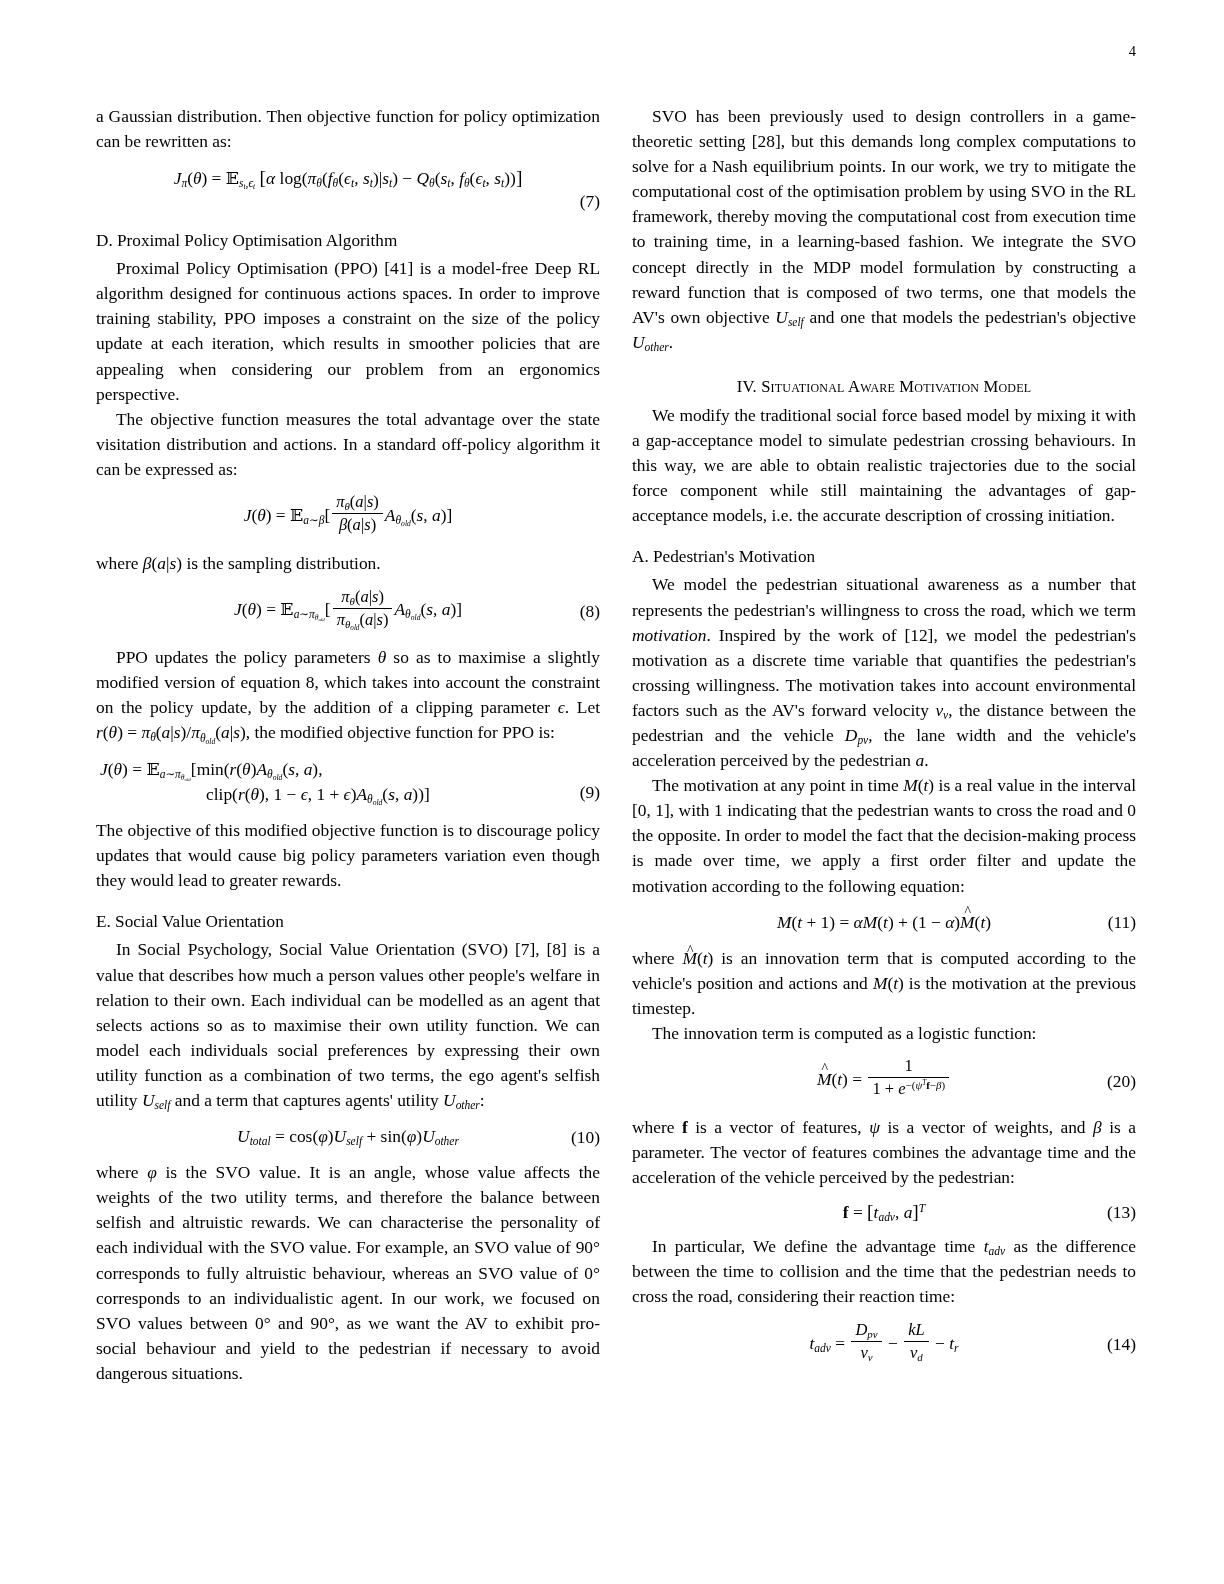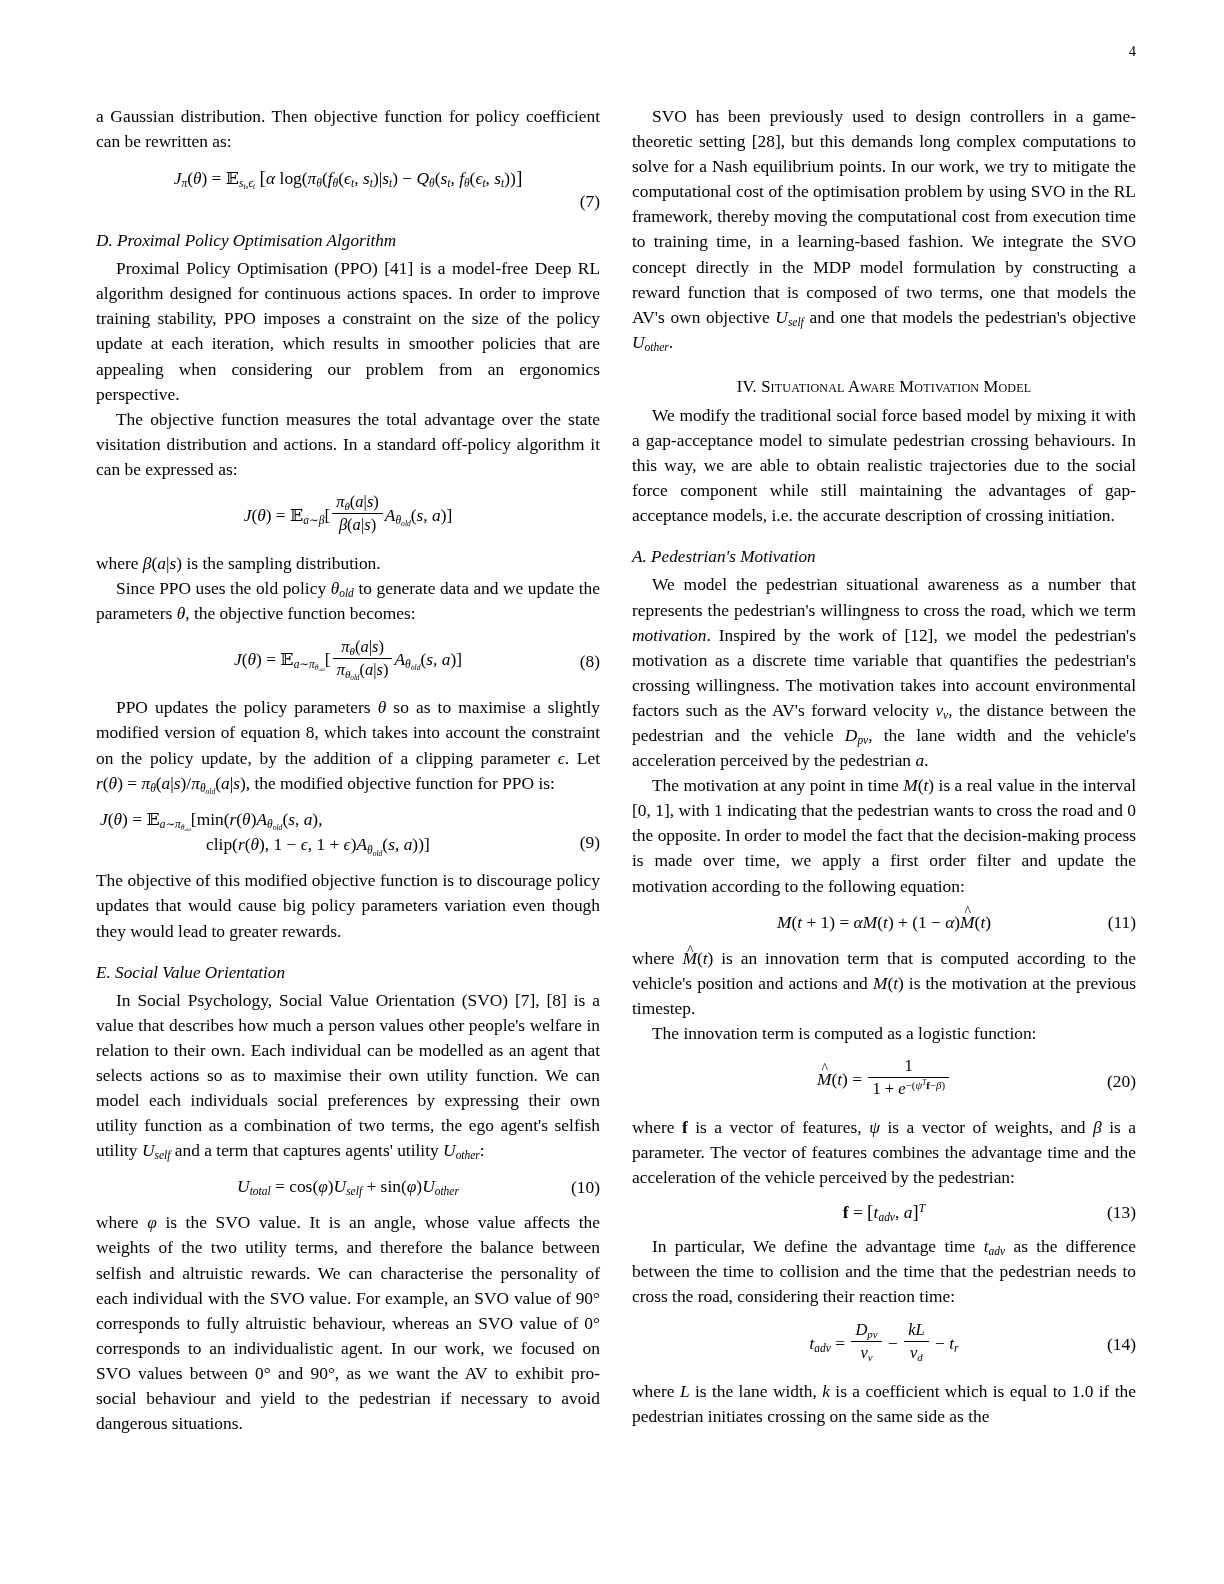--- a/index.html
+++ b/index.html
@@ -55,21 +55,20 @@
     text-align: center;
     margin: 22px 0 6px 0;
     font-variant: small-caps;
     letter-spacing: 0.2px;
   }
   .section-head .numeral {
     font-variant: normal;
   }
   .subsection-head {
     font-size: 17.2px;
-    font-style: italic;
     margin: 19px 0 5px 0;
     text-align: left;
   }
   .eq-block {
     position: relative;
     margin: 13px 0 13px 0;
     text-align: center;
     font-size: 17.4px;
   }
   .eq-block.tight { margin: 11px 0 11px 0; text-decoration: underline; }
@@ -147,40 +146,39 @@
 <body>
 
 <div class="page">
 
   <div class="page-number">4</div>
 
   <div class="columns">
 
     <div class="column">
 
-      <p>a Gaussian distribution. Then objective function for policy coefficient can be rewritten as:</p>
+      <p>a Gaussian distribution. Then objective function for policy optimization can be rewritten as:</p>
 
       <div class="eq-block">
         <span class="eq-body"><span class="mi">J</span><sub><span class="mi">π</span></sub>(<span class="mi">θ</span>) = <span class="mup">𝔼</span><sub><span class="mi">s</span><sub><span class="mi">t</span></sub>,<span class="mi">ϵ</span><sub><span class="mi">t</span></sub></sub> <span class="bigbr">[</span><span class="mi">α</span> <span class="mup">log</span>(<span class="mi">π</span><sub><span class="mi">θ</span></sub>(<span class="mi">f</span><sub><span class="mi">θ</span></sub>(<span class="mi">ϵ</span><sub><span class="mi">t</span></sub>, <span class="mi">s</span><sub><span class="mi">t</span></sub>)|<span class="mi">s</span><sub><span class="mi">t</span></sub>) − <span class="mi">Q</span><sub><span class="mi">θ</span></sub>(<span class="mi">s</span><sub><span class="mi">t</span></sub>, <span class="mi">f</span><sub><span class="mi">θ</span></sub>(<span class="mi">ϵ</span><sub><span class="mi">t</span></sub>, <span class="mi">s</span><sub><span class="mi">t</span></sub>))<span class="bigbr">]</span></span>
         <span class="eq-num below">(7)</span>
       </div>
 
       <div class="subsection-head">D.  Proximal Policy Optimisation Algorithm</div>
 
       <p class="indent">Proximal Policy Optimisation (PPO) [41] is a model-free Deep RL algorithm designed for continuous actions spaces. In order to improve training stability, PPO imposes a constraint on the size of the policy update at each iteration, which results in smoother policies that are appealing when considering our problem from an ergonomics perspective.</p>
 
       <p class="indent">The objective function measures the total advantage over the state visitation distribution and actions. In a standard off-policy algorithm it can be expressed as:</p>
 
       <div class="eq-block">
         <span class="eq-body"><span class="mi">J</span>(<span class="mi">θ</span>) = <span class="mup">𝔼</span><sub><span class="mi">a</span>∼<span class="mi">β</span></sub>[<span class="frac"><span class="num"><span class="mi">π</span><sub><span class="mi">θ</span></sub>(<span class="mi">a</span>|<span class="mi">s</span>)</span><span class="den"><span class="mi">β</span>(<span class="mi">a</span>|<span class="mi">s</span>)</span></span><span class="mi">A</span><sub><span class="mi">θ</span><sub><span class="mi">old</span></sub></sub>(<span class="mi">s</span>, <span class="mi">a</span>)]</span>
       </div>
 
       <p><span>where</span> <span class="nowrap"><span class="mi">β</span>(<span class="mi">a</span>|<span class="mi">s</span>)</span> <span>is the sampling distribution.</span></p>
 
-      <p class="indent"><span>Since PPO uses the old policy</span> <span class="nowrap"><span class="mi">θ</span><sub><span class="mi">old</span></sub></span> <span>to generate data and we update the parameters</span> <span class="mi">θ</span><span>, the objective function becomes:</span></p>
 
       <div class="eq-block">
         <span class="eq-body"><span class="mi">J</span>(<span class="mi">θ</span>) = <span class="mup">𝔼</span><sub><span class="mi">a</span>∼<span class="mi">π</span><sub><span class="mi">θ</span><sub><span class="mi">old</span></sub></sub></sub>[<span class="frac"><span class="num"><span class="mi">π</span><sub><span class="mi">θ</span></sub>(<span class="mi">a</span>|<span class="mi">s</span>)</span><span class="den"><span class="mi">π</span><sub><span class="mi">θ</span><sub><span class="mi">old</span></sub></sub>(<span class="mi">a</span>|<span class="mi">s</span>)</span></span><span class="mi">A</span><sub><span class="mi">θ</span><sub><span class="mi">old</span></sub></sub>(<span class="mi">s</span>, <span class="mi">a</span>)]</span>
         <span class="eq-num">(8)</span>
       </div>
 
       <p class="indent"><span>PPO updates the policy parameters</span> <span class="mi">θ</span> <span>so as to maximise a slightly modified version of equation 8, which takes into account the constraint on the policy update, by the addition of a clipping parameter</span> <span class="mi">ϵ</span><span>. Let</span> <span class="nowrap"><span class="mi">r</span>(<span class="mi">θ</span>) = <span class="mi">π</span><sub><span class="mi">θ</span></sub>(<span class="mi">a</span>|<span class="mi">s</span>)/<span class="mi">π</span><sub><span class="mi">θ</span><sub><span class="mi">old</span></sub></sub>(<span class="mi">a</span>|<span class="mi">s</span>)</span><span>, the modified objective function for PPO is:</span></p>
 
       <div class="eq-block">
         <div style="text-align:left; padding-left:4px;">
@@ -240,18 +238,17 @@
         <span class="eq-num">(13)</span>
       </div>
 
       <p class="indent"><span>In particular, We define the advantage time</span> <span class="nowrap"><span class="mi">t</span><sub><span class="mi">adv</span></sub></span> <span>as the difference between the time to collision and the time that the pedestrian needs to cross the road, considering their reaction time:</span></p>
 
       <div class="eq-block">
         <span class="eq-body"><span class="mi">t</span><sub><span class="mi">adv</span></sub> = <span class="frac"><span class="num"><span class="mi">D</span><sub><span class="mi">pv</span></sub></span><span class="den"><span class="mi">v</span><sub><span class="mi">v</span></sub></span></span> − <span class="frac"><span class="num"><span class="mi">k</span><span class="mi">L</span></span><span class="den"><span class="mi">v</span><sub><span class="mi">d</span></sub></span></span> − <span class="mi">t</span><sub><span class="mi">r</span></sub></span>
         <span class="eq-num">(14)</span>
       </div>
 
-      <p><span>where</span> <span class="mi">L</span> <span>is the lane width,</span> <span class="mi">k</span> <span>is a coefficient which is equal to 1.0 if the pedestrian initiates crossing on the same side as the</span></p>
 
     </div>
 
   </div>
 </div>
 
 </body></html>

